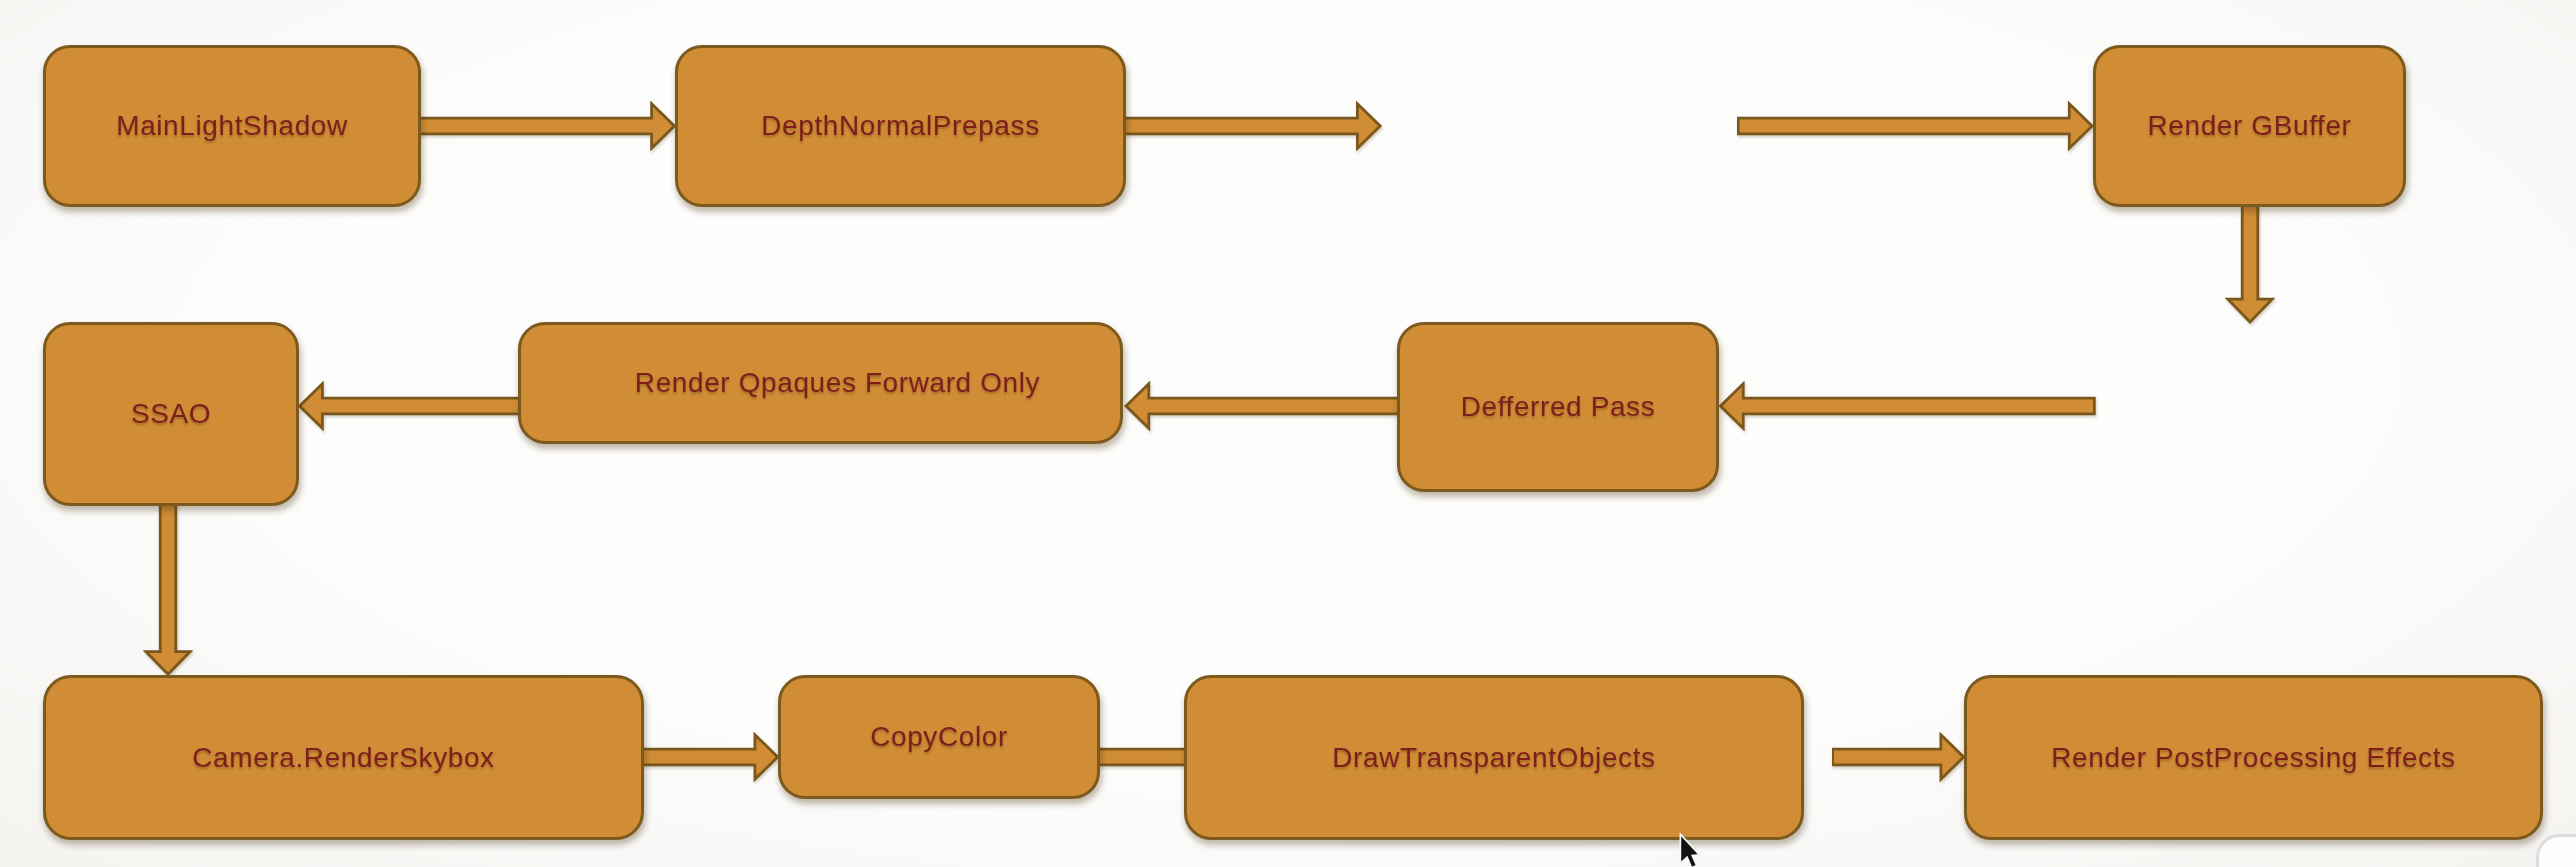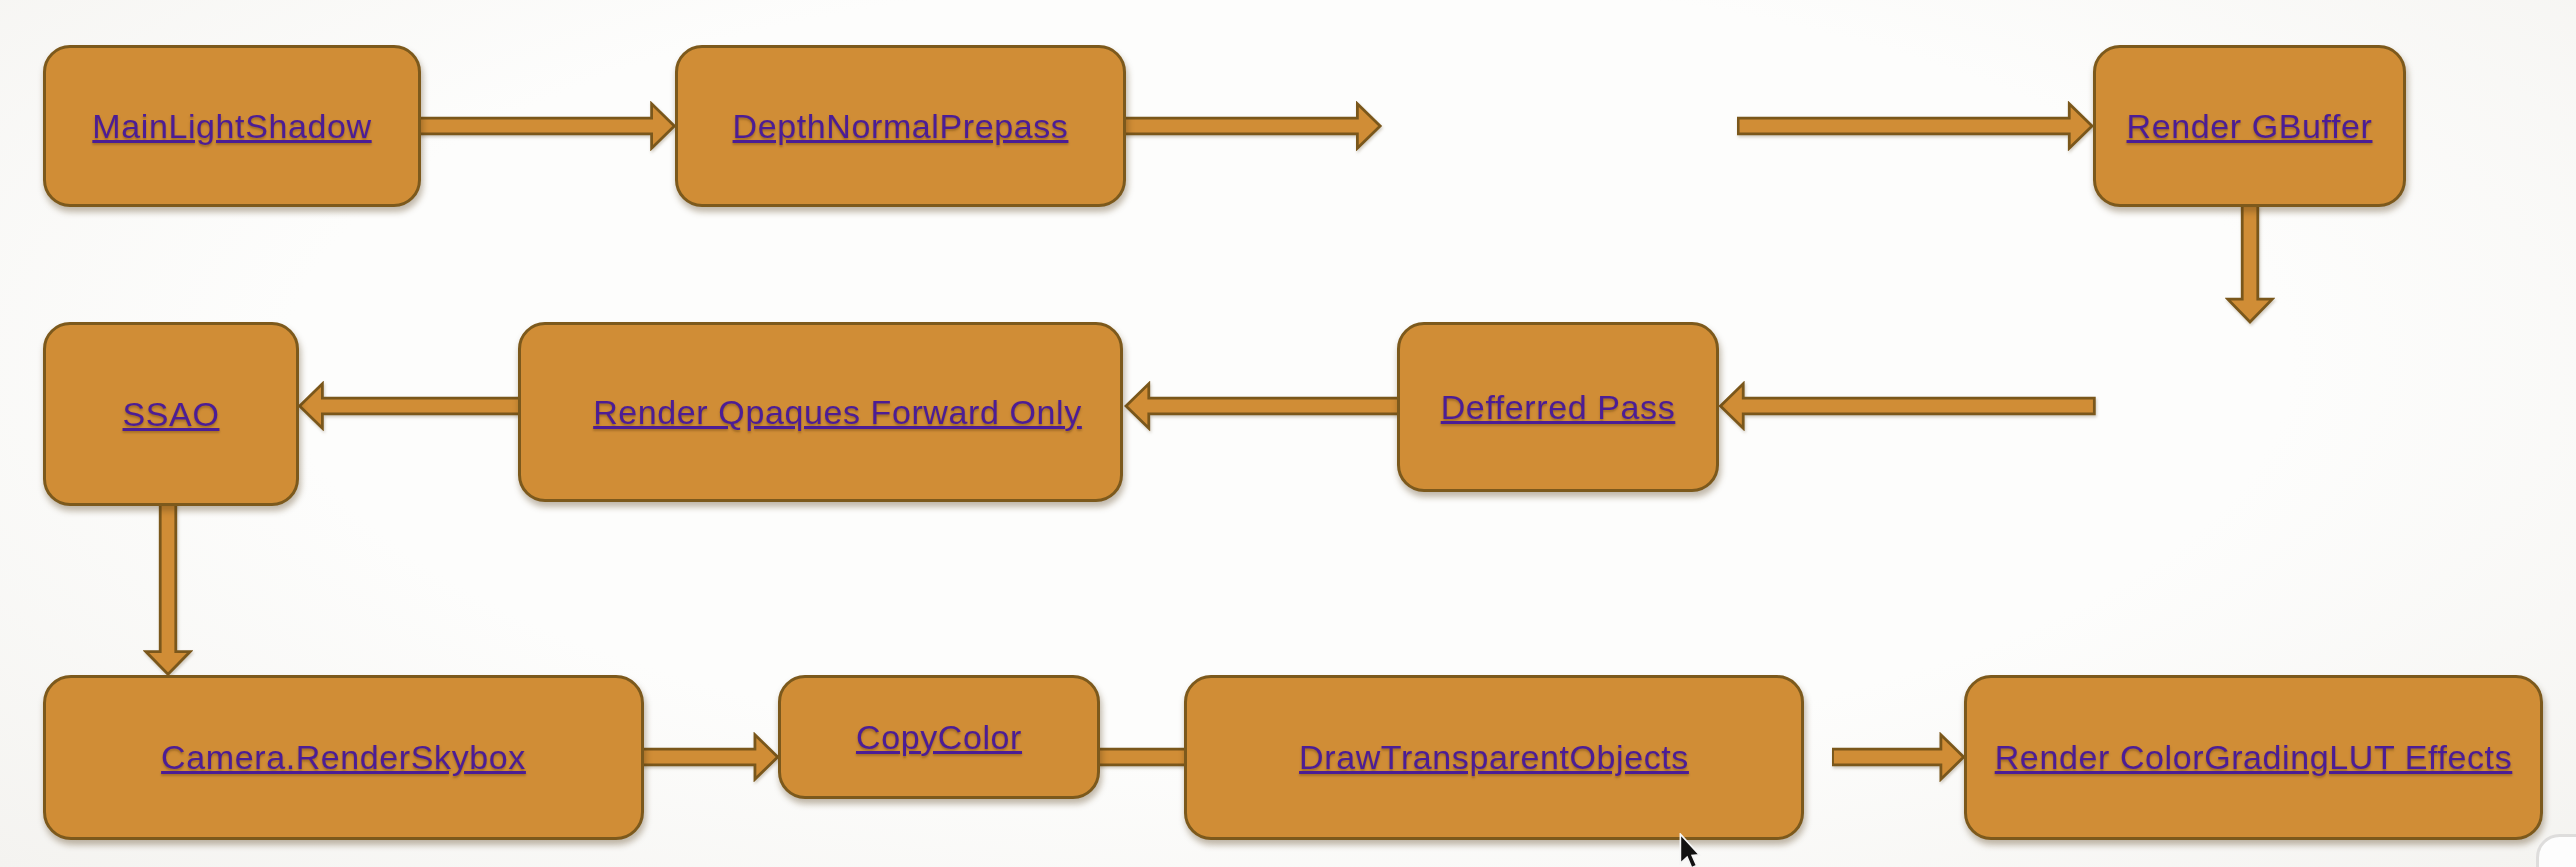--- a/index.html
+++ b/index.html
@@ -21,26 +21,25 @@
     background: #d08d36;
     border: 3.4px solid #7c591c;
     border-radius: 27px;
     box-shadow: 1.7px 5px 6.7px rgba(80, 55, 15, 0.35);
     display: flex;
     align-items: center;
     justify-content: center;
     z-index: 2;
   }
   .node .label {
-    color: #4c1d95;
-    font-size: 34px;
+    color: #7f1d1d;
+    font-size: 28px;
     letter-spacing: 0.6px;
     white-space: nowrap;
     text-shadow: 0 1.7px 2.2px rgba(100, 65, 15, 0.45);
-    text-decoration: underline;
   }
   .arrow {
     position: absolute;
     z-index: 1;
     filter: drop-shadow(1.1px 2.2px 1.7px rgba(80, 55, 15, 0.25));
   }
   .cursor {
     position: absolute;
     z-index: 10;
   }
@@ -67,38 +66,38 @@
   <div class="node" style="left:675px; top:45px; width:451px;  height:162px;align-items:center;">
     <span class="label">DepthNormalPrepass</span>
   </div>
   <div class="node" style="left:2093px; top:45px; width:313px;  height:162px;">
     <span class="label">Render GBuffer</span>
   </div>
 
   <div class="node" style="left:43px;  top:322px; width:256px;  height:184px;">
     <span class="label">SSAO</span>
   </div>
-  <div class="node" style="left:518px; top:322px; width:605px; height:180px;padding-left:34px;">
+  <div class="node" style="left:518px; top:322px; width:605px; height:122px;padding-left:34px;">
     <span class="label">Render Qpaques Forward Only</span>
   </div>
   <div class="node" style="left:1397px; top:322px; width:322px; height:170px;">
     <span class="label">Defferred Pass</span>
   </div>
 
   <div class="node" style="left:43px;  top:675px; width:601px; height:165px;border-radius:28px;">
     <span class="label">Camera.RenderSkybox</span>
   </div>
   <div class="node" style="left:778px; top:675px; width:322px; height:124px;">
     <span class="label">CopyColor</span>
   </div>
   <div class="node" style="left:1184px; top:675px; width:620px; height:165px;">
     <span class="label">DrawTransparentObjects</span>
   </div>
   <div class="node" style="left:1964px; top:675px; width:579px; height:165px;">
-    <span class="label">Render ColorGradingLUT Effects</span>
+    <span class="label">Render PostProcessing Effects</span>
   </div>
 
   <svg class="arrow" style="left:418px; top:101px;" width="260" height="50" viewBox="0 0 465 90">
     <polygon points="0,31 419,31 419,5 460,45 419,85 419,59 0,59" fill="#d08d36" stroke="#7a571b" stroke-width="5"></polygon>
   </svg>
   <svg class="arrow" style="left:1123px; top:101px;" width="261" height="50" viewBox="0 0 466 90">
     <polygon points="0,31 420,31 420,5 461,45 420,85 420,59 0,59" fill="#d08d36" stroke="#7a571b" stroke-width="5"></polygon>
   </svg>
   <svg class="arrow" style="left:1737px; top:101px;" width="359" height="50" viewBox="0 0 642 90">
     <polygon points="0,31 596,31 596,5 637,45 596,85 596,59 0,59" fill="#d08d36" stroke="#7a571b" stroke-width="5"></polygon>

